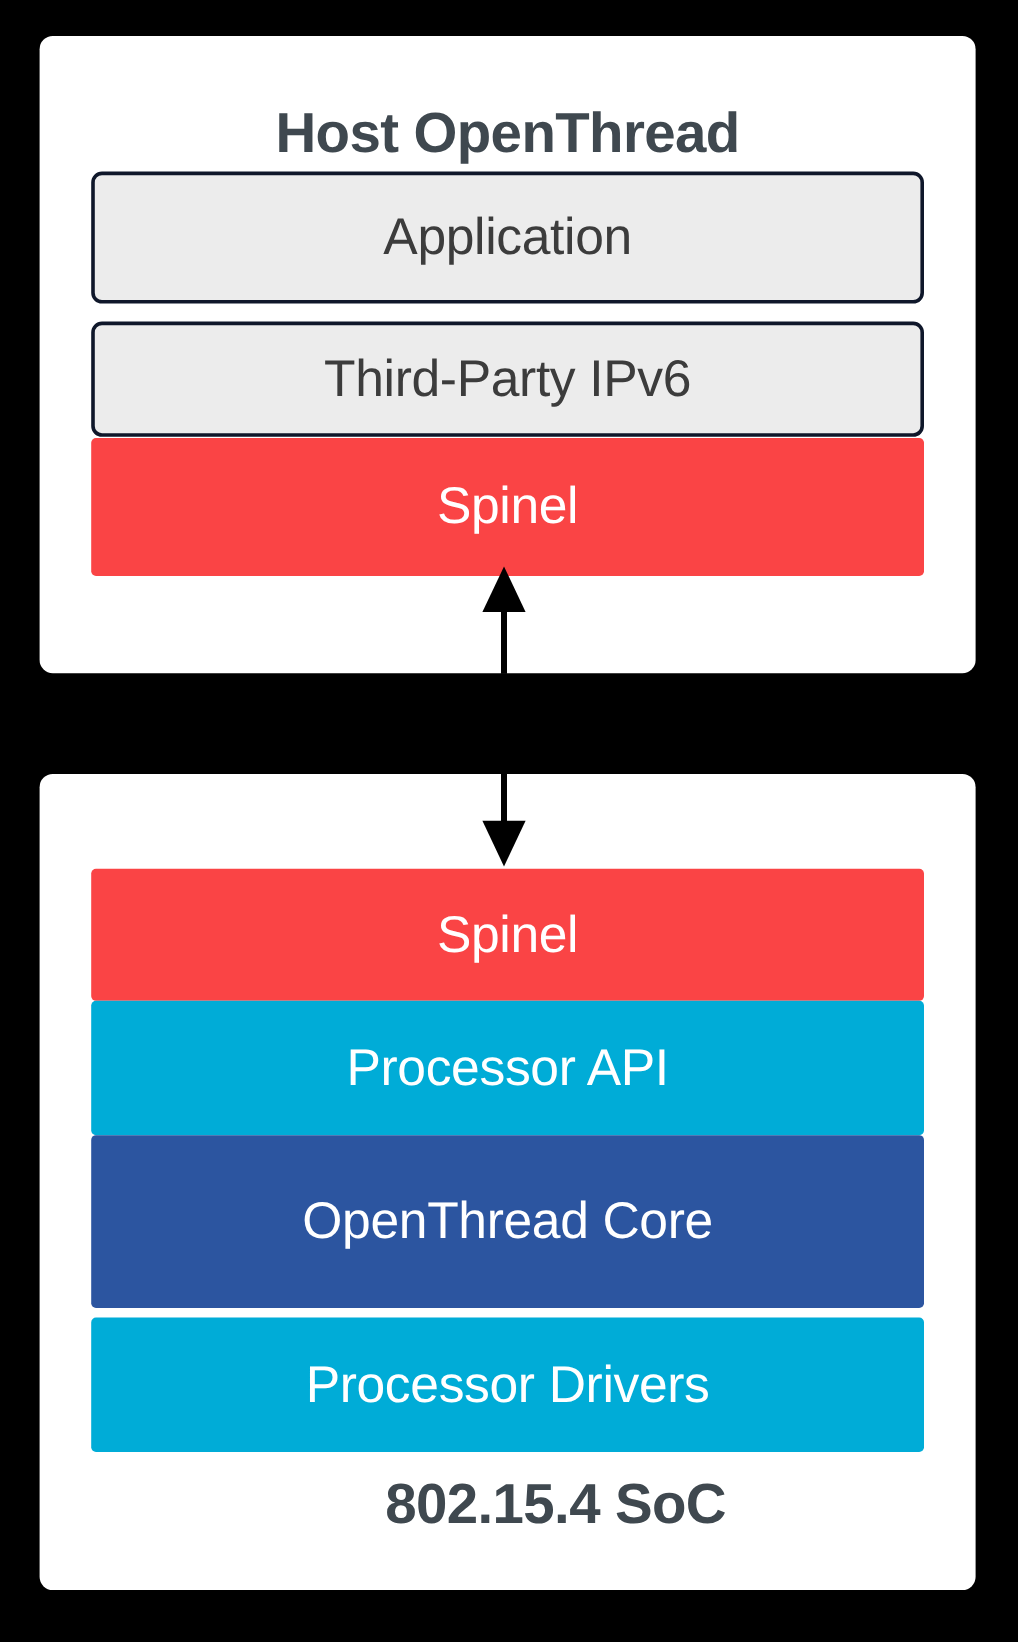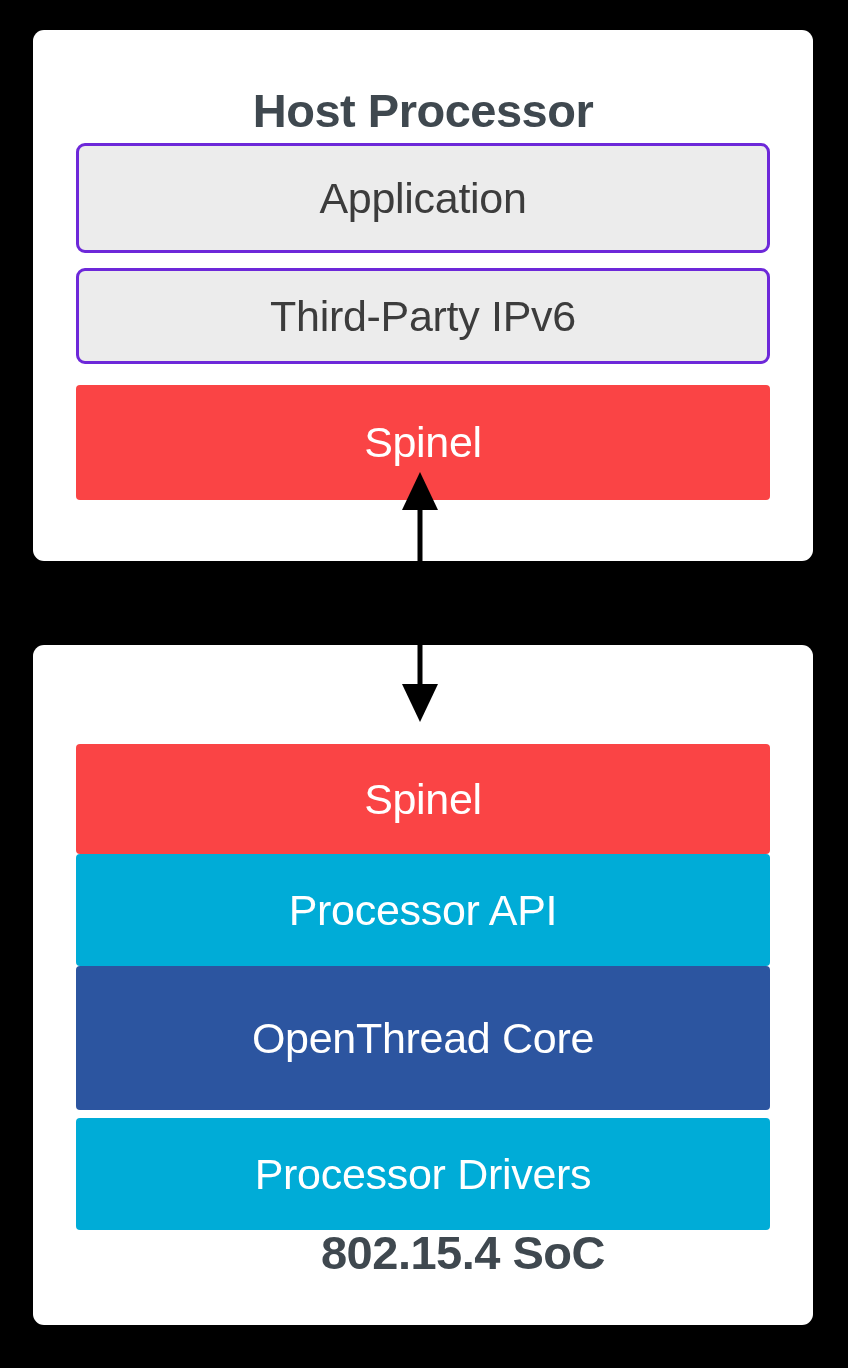--- a/index.html
+++ b/index.html
@@ -81,28 +81,27 @@
     box-sizing: border-box;
     display: flex;
     align-items: center;
     justify-content: center;
     font-size: 43px;
     line-height: 1;
     letter-spacing: -0.3px;
   }
   .layer-grey {
     background: #ececec;
-    border: 3px solid #6d28d9;
+    border: 3px solid #0f172a;
     border-radius: 9px;
     color: #3c3c3c;
   }
   .layer-solid {
     color: #ffffff;
     border-radius: 4px;
-    margin-top: 20px;
   }
 
   
   #layer-application    { top: 113px; height: 110px; }
   #layer-third-party    { top: 238px; height: 96px; }
   #layer-spinel-host    { top: 335px; height: 115px; }
 
   
   #layer-spinel-soc     { top: 79px;  height: 110px; }
   #layer-ot-api         { top: 189px; height: 112px; }
@@ -133,21 +132,21 @@
     height: 79px;
   }
 </style>
 </head>
 <body>
 
 <div class="diagram">
 
   <div class="panel" id="panel-host">
 
-    <div class="panel-title" id="host-title">Host Processor</div>
+    <div class="panel-title" id="host-title">Host OpenThread</div>
 
     <div class="layer layer-grey" id="layer-application">
       <span>Application</span>
     </div>
 
     <div class="layer layer-grey" id="layer-third-party">
       <span>Third-Party IPv6</span>
     </div>
 
     <div class="layer layer-solid" id="layer-spinel-host" style="background:#fa4445;">

